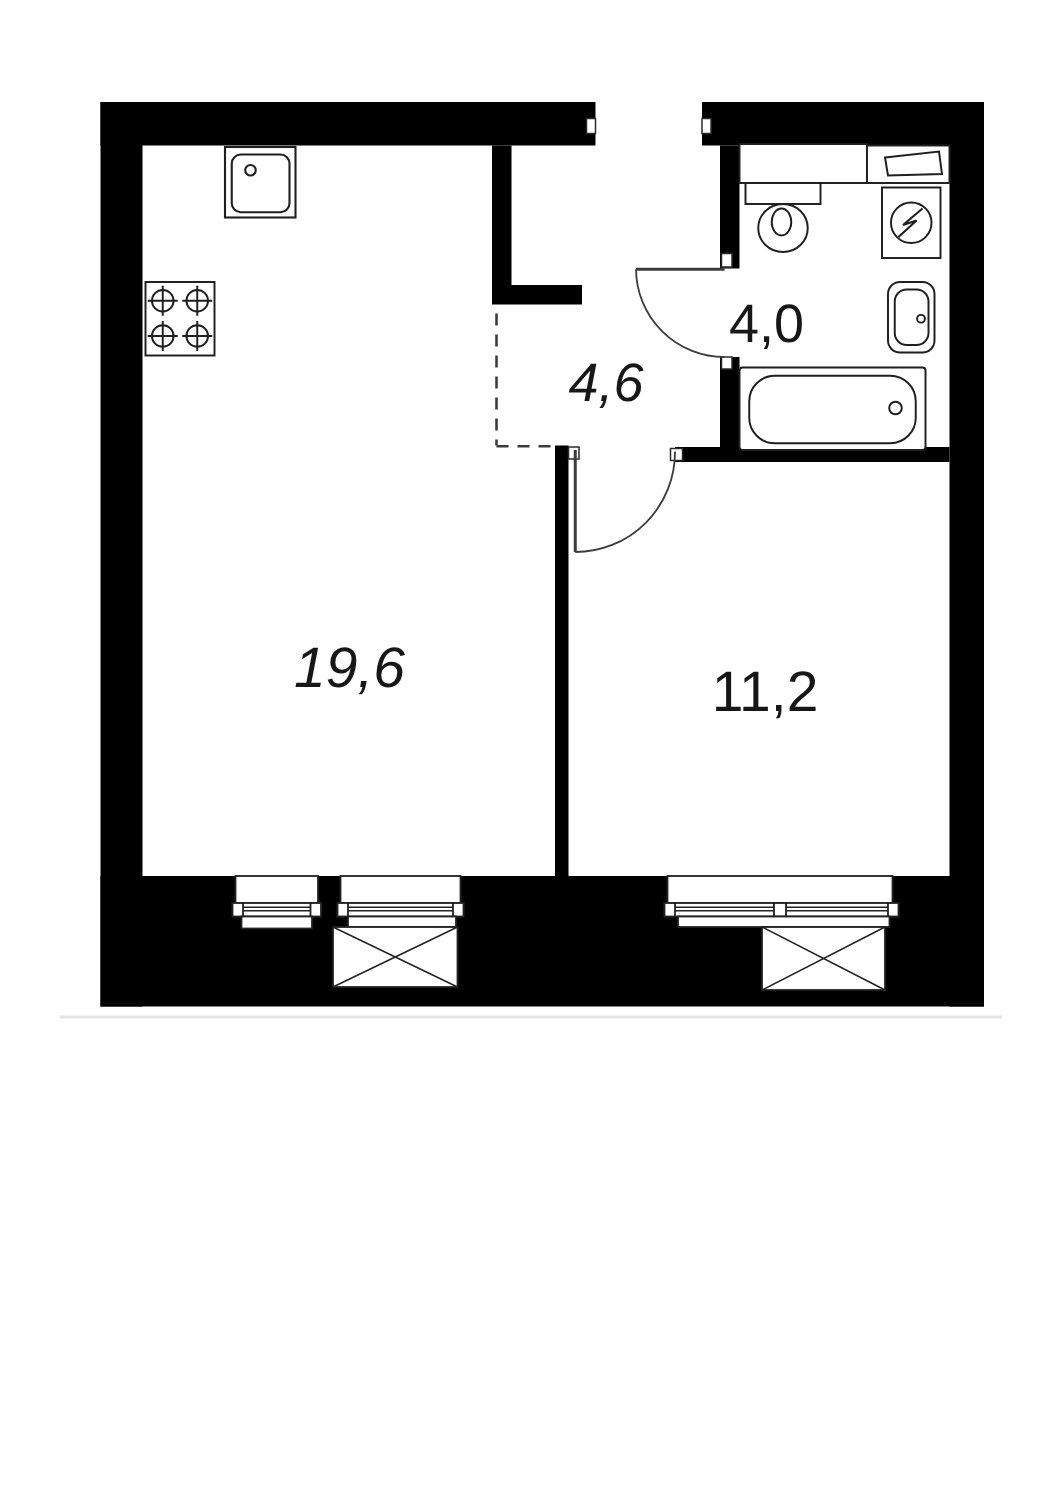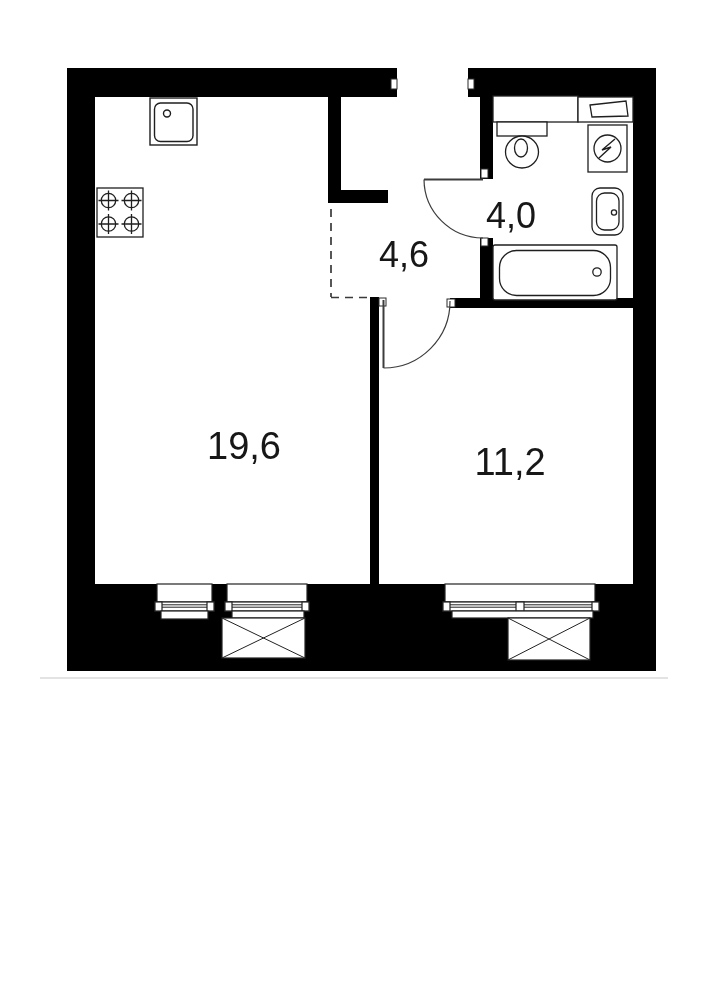--- a/index.html
+++ b/index.html
@@ -165,21 +165,21 @@
     </g>
 
     <g fill="#ffffff" stroke="#222222" stroke-width="1.2">
       <rect x="508" y="618" width="82" height="42"></rect>
       <path d="M508,618 L590,660 M590,618 L508,660" fill="none" stroke-width="1"></path>
     </g>
 
     <path d="M40,678 H668" stroke="#e3e3e3" stroke-width="2" fill="none"></path>
   </svg>
 
-  <div class="room-label label-lg" style="left:244px; top:446px;">19,6</div>
+  <div class="room-label label-lg" style="left:233px; top:446px;font-style:italic;">19,6</div>
 
   <div class="room-label label-lg" style="left:510px; top:462px;">11,2</div>
 
-  <div class="room-label label-sm" style="left:404px; top:255px;">4,6</div>
+  <div class="room-label label-sm" style="left:404px; top:255px;font-style:italic;">4,6</div>
 
   <div class="room-label label-sm" style="left:511px; top:216px;">4,0</div>
 
 </div>
 
 </body></html>

